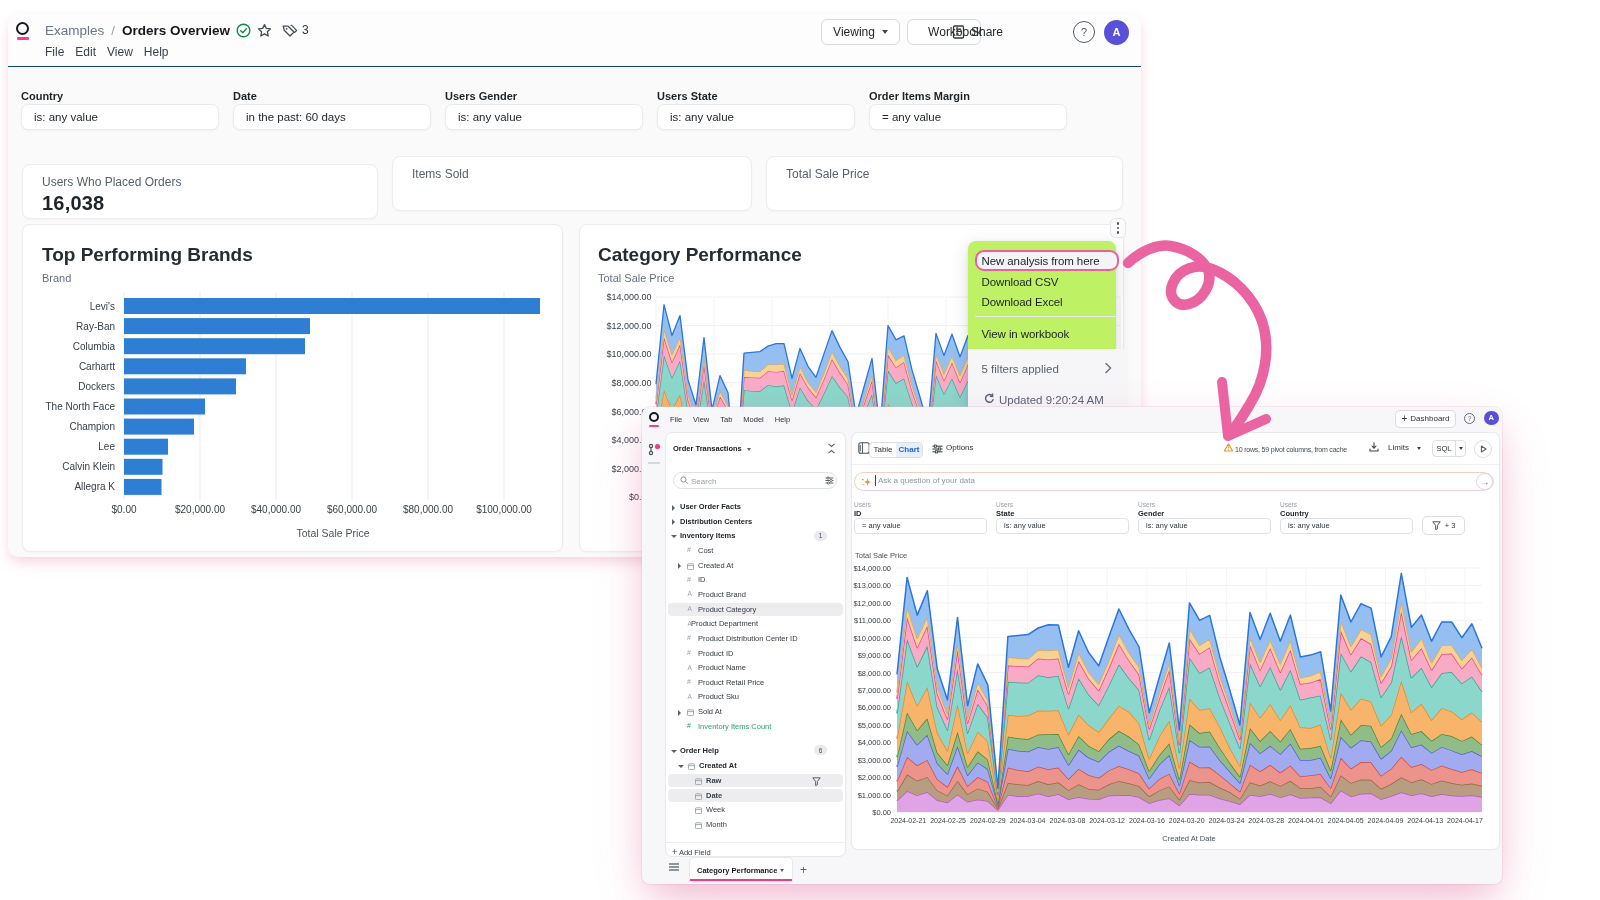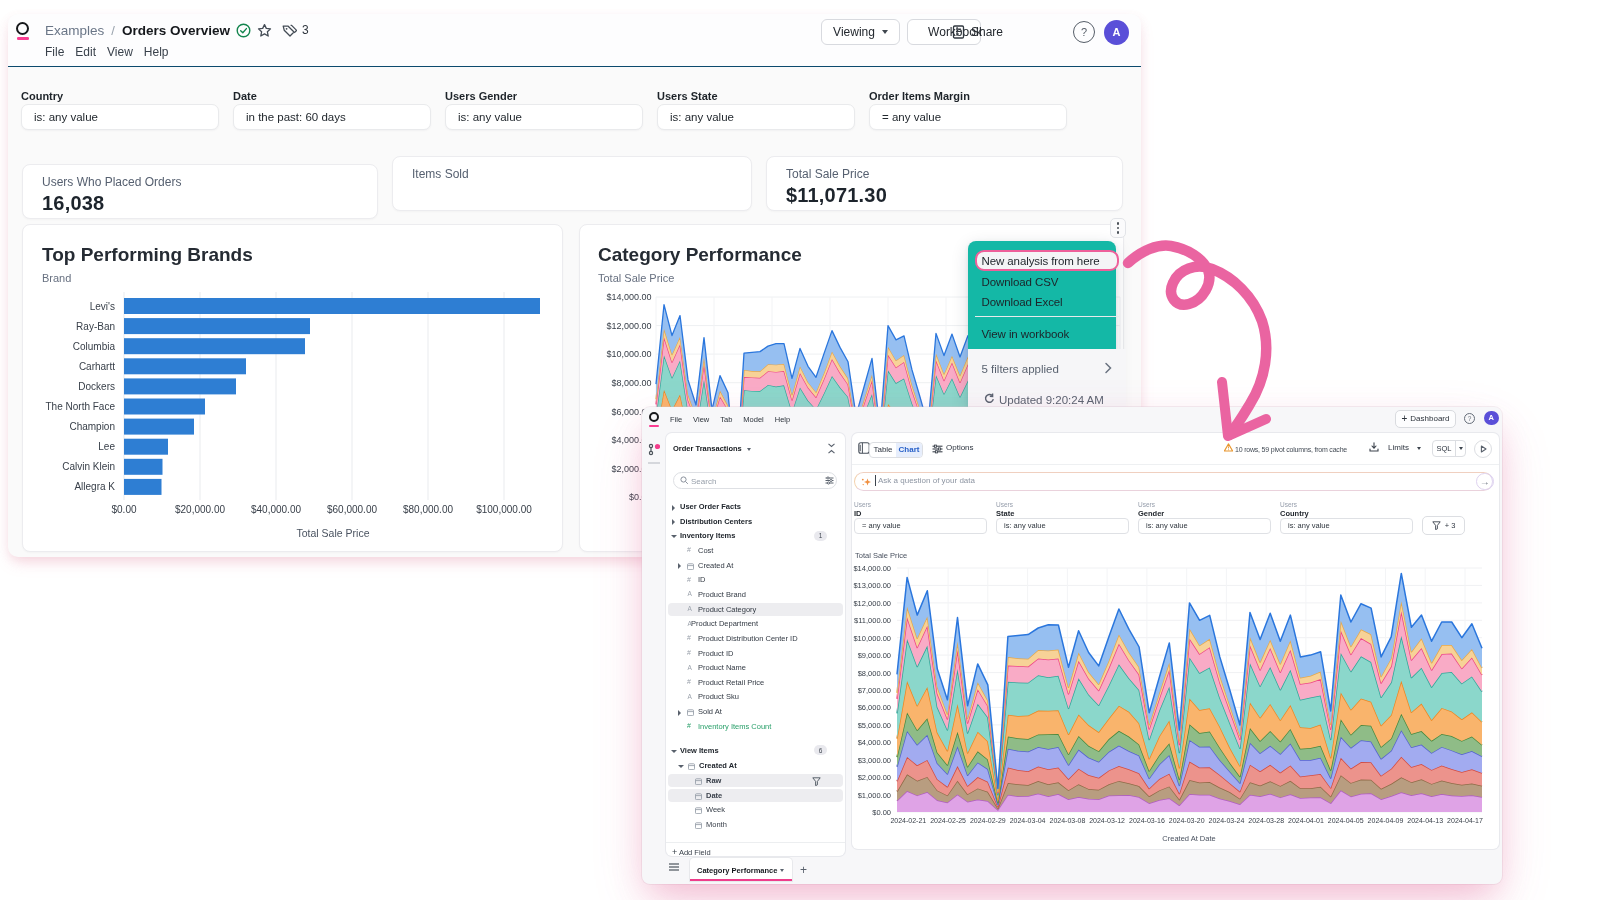--- a/index.html
+++ b/index.html
@@ -22,21 +22,21 @@
 .kpi .lab { font-size:12px; color:#566070; }
 .kpi .val { font-size:20px; font-weight:bold; color:#1d242c; margin-top:3px; letter-spacing:.2px; }
 .card { background:#fff; border:1px solid #ececef; border-radius:8px; box-shadow:0 1px 2px rgba(20,30,40,.03); }
 .ctitle { font-size:19px; font-weight:bold; color:#252b33; }
 .csub { font-size:11px; color:#677080; }
 
 
 #dots-btn { left:1110px; top:218px; width:16px; height:20px; border:1px solid #e2e4e8; background:#fbfbfc; border-radius:5px;
             display:flex; flex-direction:column; align-items:center; justify-content:center; gap:2px; }
 #dots-btn i { width:2.4px; height:2.4px; border-radius:50%; background:#4a5058; }
-#ctx-menu { left:968px; top:241px; width:148px; height:170px; background:#14b8a6; border-radius:8px 8px 0 0;
+#ctx-menu { left:968px; top:241px; width:148px; height:170px; background:#bef264; border-radius:8px 8px 0 0;
             box-shadow:0 5px 18px rgba(30,40,60,.14), 0 1px 4px rgba(30,40,60,.08); }
 .mi { position:absolute; left:13.5px; font-size:11.5px; letter-spacing:-0.1px; color:#1d2329; }
 #ctx-gray { position:absolute; left:0; top:108px; width:158px; height:62px; background:#f6f6f8; }
 
 
 #win2 { left:642px; top:407px; width:860px; height:477px; background:#f7f7f9; border-radius:8px;
         box-shadow:0 16px 34px -6px rgba(226,96,150,.32), 0 22px 55px -8px rgba(226,96,150,.20), 0 0 0 1px rgba(215,200,210,.28); }
 .w2menu { font-size:7.5px; color:#2c333b; }
 .panel { background:#fff; border-radius:6px; box-shadow:0 0 0 1px rgba(225,227,232,.7); }
 .fld { position:absolute; font-size:7.5px; color:#3a414b; white-space:nowrap; }
@@ -116,21 +116,20 @@
 <div class="abs finput" style="left:861px; top:90px; width:198px; height:26px;">= any value</div>
 <div class="abs kpi" style="left:14px; top:150px; width:356px; height:55px;">
         <div class="lab">Users Who Placed Orders</div>
         <div class="val">16,038</div>
       </div>
 <div class="abs kpi" style="left:384px; top:142px; width:360px; height:55px;">
         <div class="lab">Items Sold</div>
       </div>
 <div class="abs kpi" style="left:758px; top:142px; width:357px; height:55px;">
         <div class="lab">Total Sale Price</div>
-        <div class="val">$11,071.30</div>
       </div>
 <div class="abs card" style="left:14px; top:210px; width:541px; height:328px;"></div>
 <div class="abs card" style="left:571px; top:210px; width:545px; height:328px;"></div>
 <div class="abs ctitle" style="left:34px; top:230px;">Top Performing Brands</div>
 <div class="abs csub" style="left:34px; top:258px;">Brand</div>
 <div class="abs ctitle" style="left:590px; top:230px;">Category Performance</div>
 <div class="abs csub" style="left:590px; top:258px;">Total Sale Price</div>
 <svg class="abs" width="1133" height="543" viewBox="8 14 1133 543" style="left:0; top:0;">
 <line x1="124" y1="292" x2="124" y2="500" stroke="#e9ebee" stroke-width="1"></line>
 <line x1="200" y1="292" x2="200" y2="500" stroke="#e9ebee" stroke-width="1"></line>
@@ -331,21 +330,21 @@
 <div class="abs" style="left:45px; top:302.1px;">
         <svg width="7" height="7" viewBox="0 0 7 7" style="">
           <rect x="0.5" y="0.8" width="6" height="5.8" rx="0.8" fill="none" stroke="#9aa1ab" stroke-width="0.9"></rect>
           <line x1="0.5" y1="2.6" x2="6.5" y2="2.6" stroke="#9aa1ab" stroke-width="0.9"></line>
         </svg>
       </div>
 <div class="fld" style="left:56px; top:300.1px; color:#333a44;">Sold At</div>
 <div class="abs" style="left:45px; top:315.25px; font-size:7px; color:#2aa06a;">#</div>
 <div class="fld" style="left:56px; top:314.75px; color:#2aa06a;">Inventory Items Count</div>
 <div class="abs" style="left:29px; top:342.75px; width:0; height:0; border-left:3px solid transparent; border-right:3px solid transparent; border-top:3.6px solid #59616c;"></div>
-<div class="fld b" style="left:38px; top:338.75px;">View Items</div>
+<div class="fld b" style="left:38px; top:338.75px;">Order Help</div>
 <div class="badge" style="left:172px; top:338.25px; width:13px; height:10px;">6</div>
 <div class="abs" style="left:36px; top:358.25px; width:0; height:0; border-left:3px solid transparent; border-right:3px solid transparent; border-top:3.6px solid #59616c;"></div>
 <div class="abs" style="left:46px; top:356.25px;">
         <svg width="7" height="7" viewBox="0 0 7 7" style="">
           <rect x="0.5" y="0.8" width="6" height="5.8" rx="0.8" fill="none" stroke="#9aa1ab" stroke-width="0.9"></rect>
           <line x1="0.5" y1="2.6" x2="6.5" y2="2.6" stroke="#9aa1ab" stroke-width="0.9"></line>
         </svg>
       </div>
 <div class="fld b" style="left:57px; top:354.25px;">Created At</div>
 <div class="hl" style="left:26px; top:366.9px; width:175px; height:13.6px;"></div>

